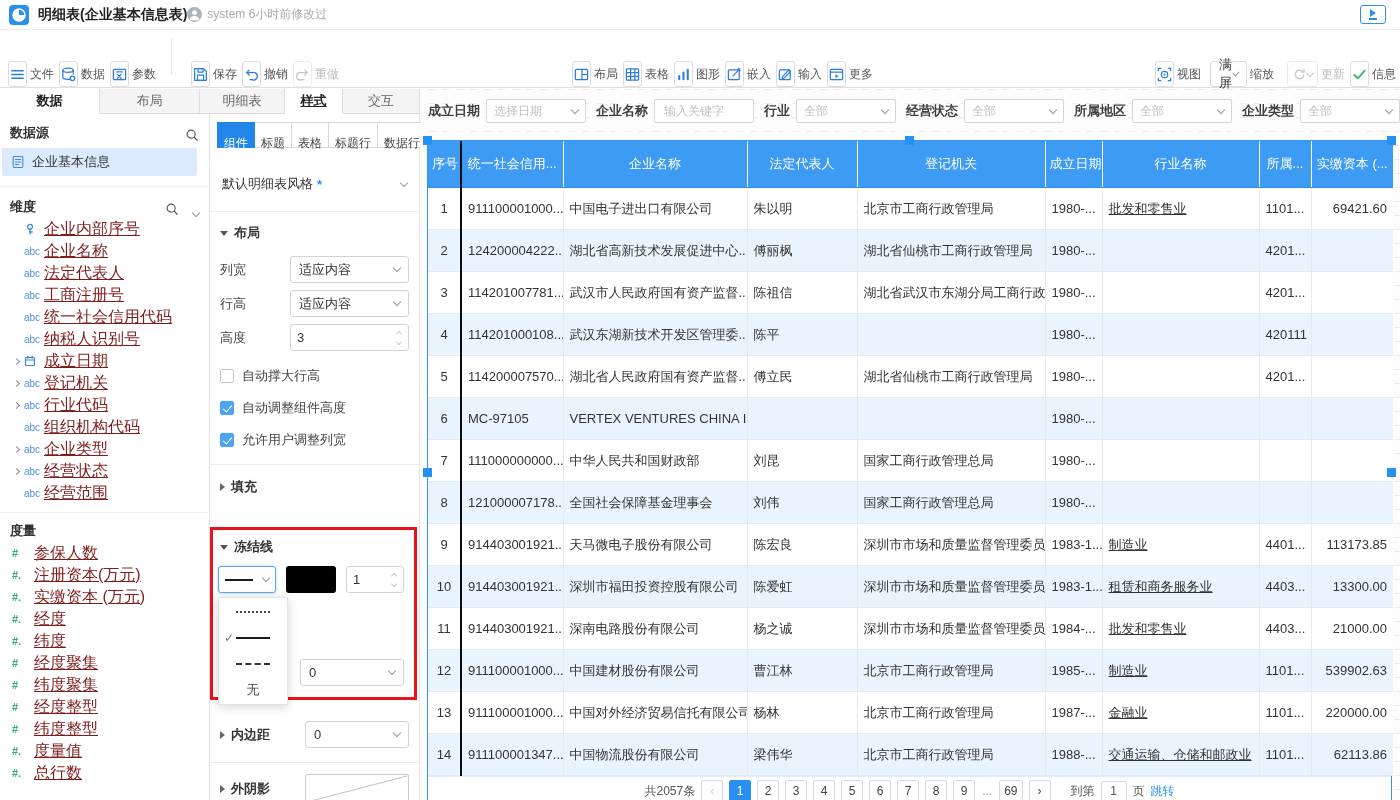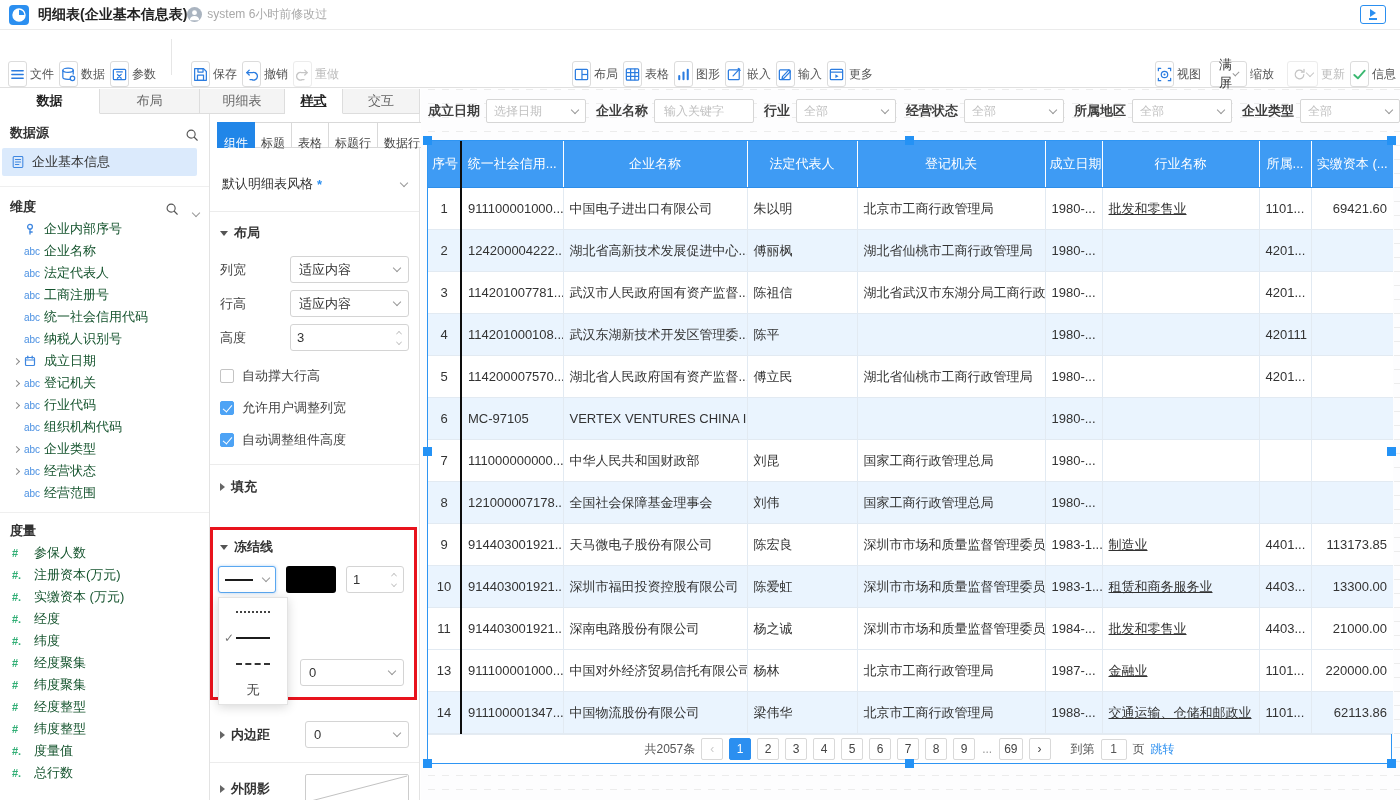--- a/index.html
+++ b/index.html
@@ -49,21 +49,21 @@
   .ds-item{position:absolute;left:2px;right:12px;top:34px;height:28px;background:#dbeafc;border-radius:2px;
     display:flex;align-items:center;gap:7px;padding-left:9px;cursor:pointer;}
   .phr{position:absolute;left:0;right:0;border-top:1px solid #efefef;}
   .tree{position:absolute;left:0;right:0;}
   .tree-row{height:22px;display:flex;align-items:center;cursor:pointer;}
   .tw{width:16px;margin-left:8px;display:flex;justify-content:center;}
   .arr-r{width:5px;height:5px;border-top:1.3px solid #8a8a8a;border-right:1.3px solid #8a8a8a;transform:rotate(45deg);}
   .ic-abc{color:#4a90e2;font-size:10px;width:20px;letter-spacing:0;}
   .ic-svg{width:20px;display:flex;align-items:center;}
   .ic-num{color:#2fae74;font-size:11px;font-weight:bold;width:22px;}
-  .tree-label{color:#14532d;font-size:13px;white-space:nowrap;}
+  .tree-label{color:#7f1d1d;font-size:16px;white-space:nowrap;text-decoration:underline;}
   .mrow{height:22px;display:flex;align-items:center;padding-left:12px;cursor:pointer;}
   
   .stylepanel{position:absolute;top:114px;left:210px;width:210px;bottom:0;background:#fff;border-right:1px solid #e3e3e3;}
   .subtabs{position:absolute;left:8px;top:8px;display:flex;}
   .stab{border:1px solid #d9d9d9;margin-left:-1px;height:26px;line-height:24px;padding:8px 6px;font-size:12px;
     color:#444;background:#fff;cursor:pointer;white-space:nowrap;}
   .stab.on{background:#2186e8;border-color:#2186e8;color:#fff;position:relative;z-index:1;}
   .stylename{position:absolute;left:12px;right:12px;top:58px;height:24px;display:flex;align-items:center;gap:4px;cursor:pointer;}
   .star{color:#2b8ff0;font-weight:bold;}
   .stylename .sp{flex:1;}
@@ -561,25 +561,25 @@
         </span>
     </div>
   </div>
   <div id="cb-list" style="position:absolute;left:10px;right:10px;top:246px;">
       <div class="cbrow">
         <span class="cbx"></span>
         <span>自动撑大行高</span>
       </div>
       <div class="cbrow">
         <span class="cbx on"></span>
-        <span>允许用户调整列宽</span>
+        <span>自动调整组件高度</span>
       </div>
       <div class="cbrow">
         <span class="cbx on"></span>
-        <span>自动调整组件高度</span>
+        <span>允许用户调整列宽</span>
       </div>
     </div>
   <div class="hr" style="top:350px;"></div>
 
   <div class="sechead" style="top:364px;">
     <i class="tri-r"></i>
     <span>填充</span>
   </div>
 
   <div class="sechead" style="top:424px;">
@@ -832,20 +832,31 @@
             <td class="freeze c-c">11</td>
             <td>914403001921...</td>
             <td>深南电路股份有限公司</td>
             <td>杨之诚</td>
             <td>深圳市市场和质量监督管理委员...</td>
             <td>1984-...</td>
             <td><span class="lnk">批发和零售业</span></td>
             <td>4403...</td>
             <td class="c-r">21000.00</td>
           </tr>
+          <tr class="alt">
+            <td class="freeze c-c">12</td>
+            <td>911100001000...</td>
+            <td>中国建材股份有限公司</td>
+            <td>曹江林</td>
+            <td>北京市工商行政管理局</td>
+            <td>1985-...</td>
+            <td><span class="lnk">制造业</span></td>
+            <td>1101...</td>
+            <td class="c-r">539902.63</td>
+          </tr>
           <tr>
             <td class="freeze c-c">13</td>
             <td>911100001000...</td>
             <td>中国对外经济贸易信托有限公司</td>
             <td>杨林</td>
             <td>北京市工商行政管理局</td>
             <td>1987-...</td>
             <td><span class="lnk">金融业</span></td>
             <td>1101...</td>
             <td class="c-r">220000.00</td>

